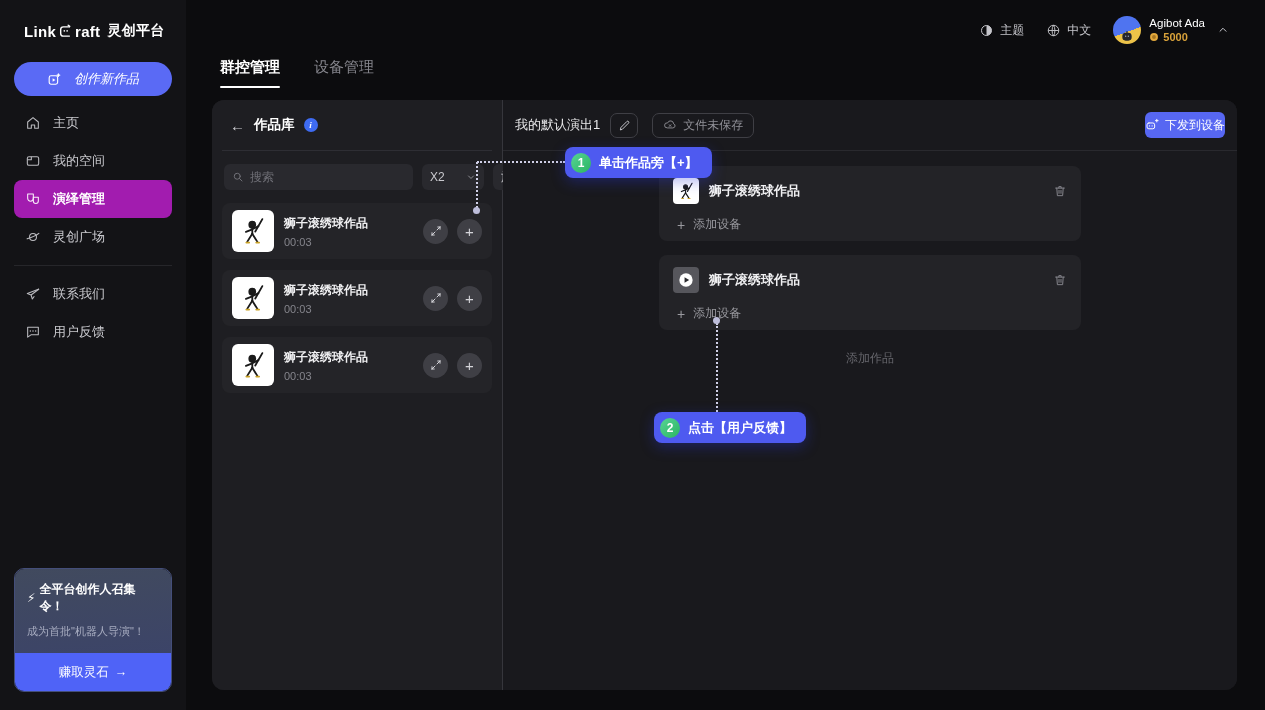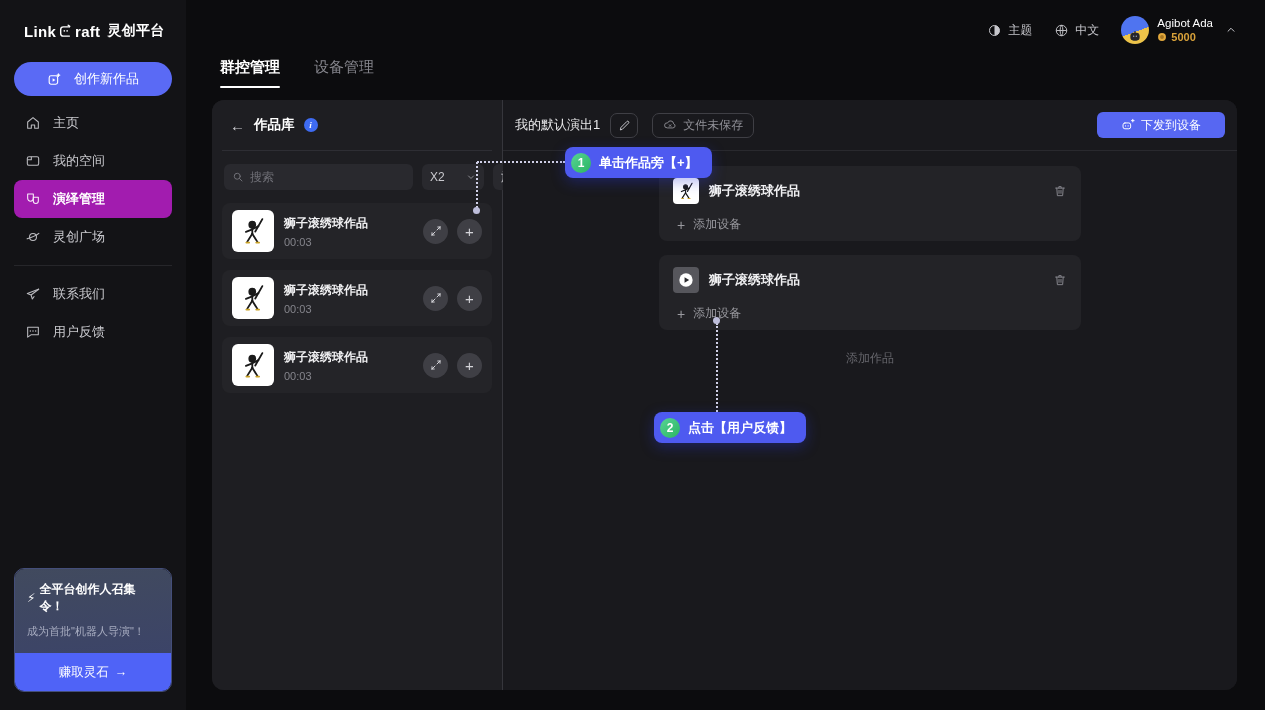--- a/index.html
+++ b/index.html
@@ -6,35 +6,35 @@
   html,body { background:#0c0c0e; }
   body { font-family:"Liberation Sans","DejaVu Sans",sans-serif; color:#e8e8ea; }
   .app { position:relative; width:1265px; height:710px; background:#0c0c0e; overflow:hidden; }
   svg { display:block; }
 
   
   .sidebar { position:absolute; left:0; top:0; width:186px; height:710px; background:#131316; }
   .logo-row { display:flex; align-items:center; padding:22px 0 0 24px; font-size:15px; font-weight:bold; color:#fff; letter-spacing:.3px; }
   .logo-c { width:17px; height:17px; margin:0 1px; color:#fff; }
   .logo-cn { margin-left:7px; font-size:14px; }
-  .create-btn { display:flex; align-items:center; justify-content:center; gap:12px; margin:22px 14px 0; width:158px; height:34px; border:none; border-radius:17px; background:#5a6af5; color:#fff; font-size:13px; cursor:pointer; font-family:inherit; }
+  .create-btn { display:flex; align-items:center; justify-content:center; gap:12px; margin:22px 14px 0; width:158px; height:34px; border:none; border-radius:17px; background:#5a6af5; color:#fff; font-size:13px; cursor:pointer; font-family:inherit;font-style:italic; }
   .create-btn svg { width:15px; height:15px; }
   .nav { margin-top:8px; }
   .nav-item { height:38px; margin:0 14px; border-radius:8px; display:flex; align-items:center; gap:12px; padding:0 11px; color:#c9c9ce; font-size:13px; cursor:pointer; }
   .nav-item svg { width:16px; height:16px; opacity:.92; }
   .nav-item.active { background:#a21caf; color:#fff; font-weight:bold; }
   .nav-divider { height:1px; background:#26262a; margin:9px 14px; }
   .promo { position:absolute; left:14px; bottom:18px; width:158px; border-radius:10px; overflow:hidden; border:1px solid rgba(110,128,205,.55); }
   .promo-top { padding:12px 12px 14px; background:linear-gradient(175deg,#414a5e 0%,#3c4468 100%); }
   .promo-title { display:flex; align-items:center; gap:4px; font-size:12px; font-weight:bold; color:#fff; }
   .promo-sub { margin-top:9px; font-size:11px; color:#a9aec2; }
   .promo-btn { height:38px; width:100%; border:none; background:#4f63f7; color:#fff; font-size:12.5px; display:flex; align-items:center; justify-content:center; gap:6px; cursor:pointer; font-family:inherit; }
 
   
-  .topbar { position:absolute; right:28px; top:0; height:60px; display:flex; align-items:center; gap:22px; }
+  .topbar { position:absolute; right:36px; top:0; height:60px; display:flex; align-items:center; gap:22px; }
   .top-link { display:flex; align-items:center; gap:6px; color:#c6c6cb; font-size:12px; cursor:pointer; }
   .top-link svg { width:15px; height:15px; }
   .user-chip { display:flex; align-items:center; gap:8px; cursor:pointer; }
   .avatar { width:28px; height:28px; border-radius:50%; overflow:hidden; background:linear-gradient(160deg,#4f74f0 0%,#4f74f0 55%,#edc349 55%); display:flex; align-items:flex-end; justify-content:center; }
   .avatar svg { width:16px; height:16px; }
   .user-meta { display:flex; flex-direction:column; gap:2px; }
   .user-name { font-size:11.5px; color:#fff; }
   .coin-row { display:flex; align-items:center; gap:4px; }
   .coin-row svg { width:10px; height:10px; }
   .coin-val { font-size:11px; font-weight:bold; color:#d9a23a; }
@@ -72,21 +72,21 @@
   .circle-btn svg { width:12px; height:12px; }
   .plus-glyph { font-size:15px; line-height:1; color:#d5d5da; }
 
   .canvas { flex:1; position:relative; background:#19191d; }
   .canvas-head { height:51px; display:flex; align-items:center; padding:0 12px; border-bottom:1px solid #29292e; }
   .show-title { font-size:13px; color:#e8e8ea; }
   .icon-btn { width:28px; height:25px; border:1px solid #3f3f45; border-radius:7px; background:transparent; color:#d5d5da; display:flex; align-items:center; justify-content:center; margin-left:10px; cursor:pointer; }
   .icon-btn svg { width:13px; height:13px; }
   .save-pill { display:flex; align-items:center; gap:6px; height:25px; border:1px solid #3f3f45; border-radius:7px; padding:0 10px; margin-left:14px; color:#8f8f96; font-size:12px; }
   .save-pill svg { width:14px; height:14px; }
-  .deploy-btn { margin-left:auto; display:flex; align-items:center; gap:6px; height:26px; background:#5767f2; border:none; border-radius:6px; padding:0 24px; color:#fff; font-size:12px; cursor:pointer; font-family:inherit; }
+  .deploy-btn { margin-left:auto; display:flex; align-items:center; gap:6px; height:26px; background:#5767f2; border:none; border-radius:6px; padding:0 0; color:#fff; font-size:12px; cursor:pointer; font-family:inherit; }
   .deploy-btn svg { width:14px; height:14px; }
 
   .rows-wrap { position:absolute; left:156px; top:66px; width:422px; }
   .device-row { background:#232327; border-radius:8px; height:75px; margin-bottom:14px; padding:12px 14px; }
   .row-top { display:flex; align-items:center; }
   .row-thumb { width:26px; height:26px; border-radius:4px; background:#fff; display:flex; align-items:center; justify-content:center; overflow:hidden; flex-shrink:0; }
   .row-thumb svg { width:22px; height:22px; }
   .row-thumb.play-thumb { background:#56565c; }
   .row-thumb.play-thumb svg { width:16px; height:16px; }
   .row-title { margin-left:10px; font-size:13px; font-weight:bold; color:#f0f0f2; }

